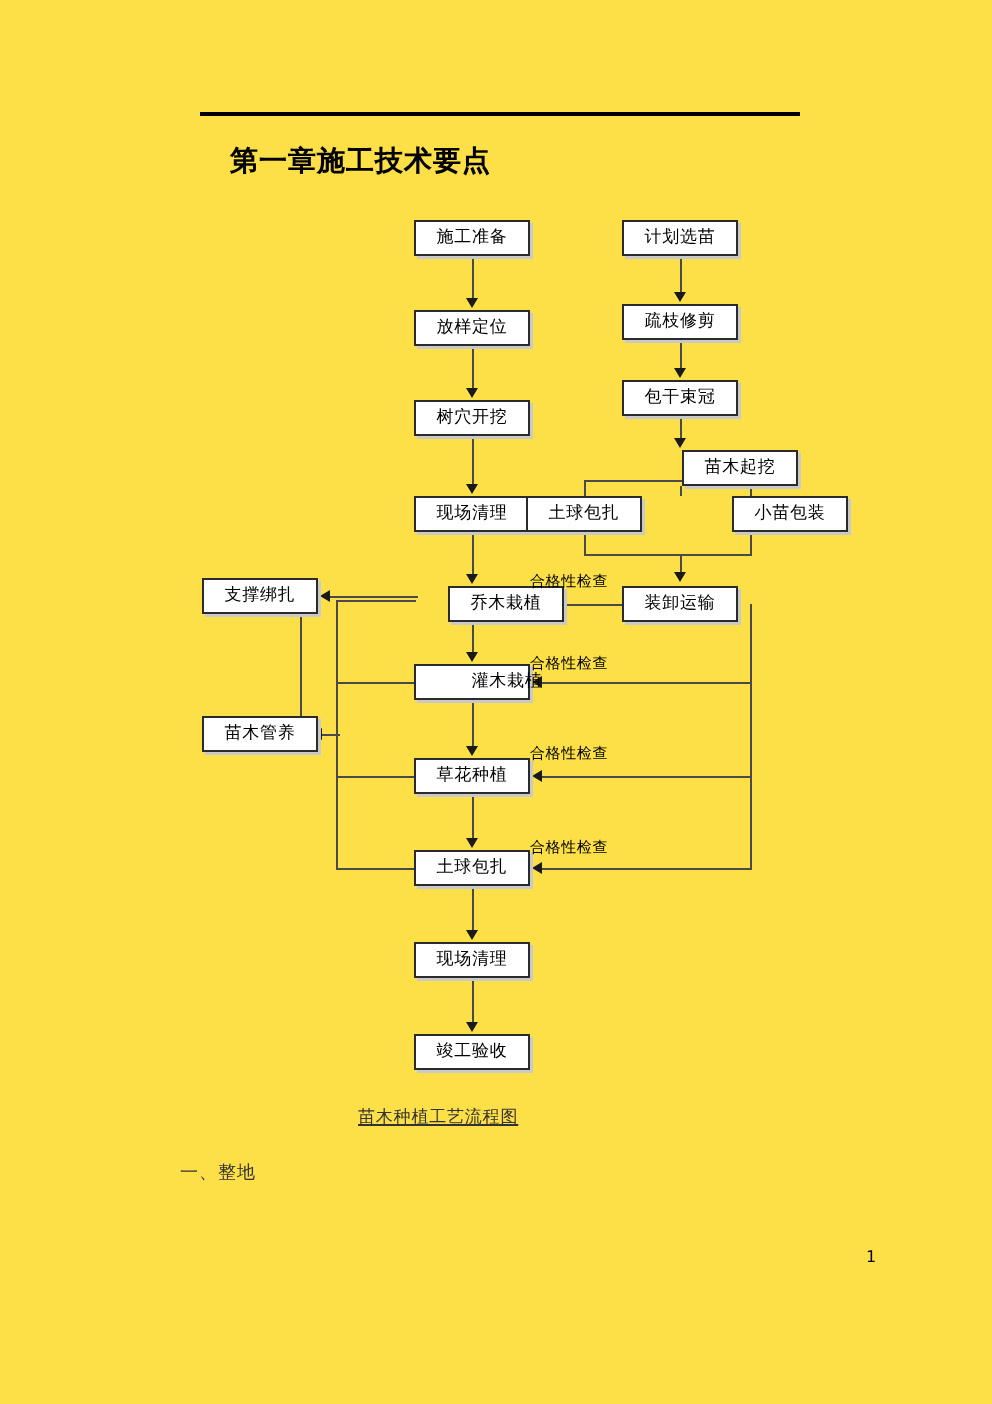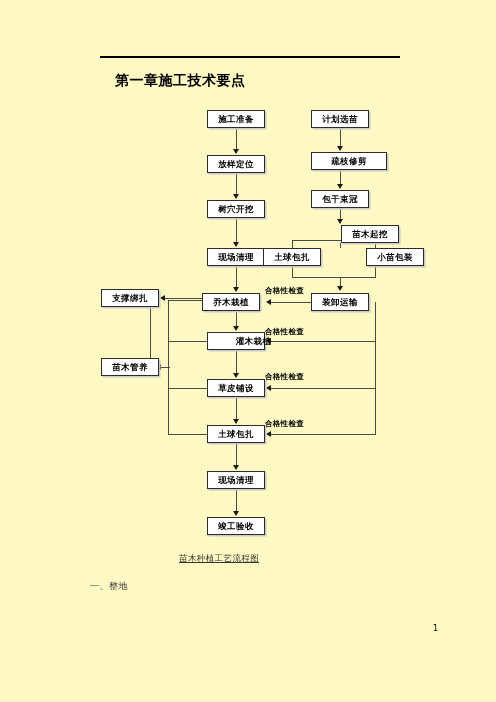--- a/index.html
+++ b/index.html
@@ -12,21 +12,21 @@
     height: 702px;
     position: relative;
     font-family: "DejaVu Sans", "Liberation Sans", sans-serif;
     overflow: hidden;
   }
   .page {
     position: absolute;
     left: 0; top: 0;
     width: 496px;
     height: 702px;
-    background: #fef9c3;
+    background: #fde047;
   }
   .hrule {
     position: absolute;
     left: 100px;
     top: 56px;
     width: 300px;
     height: 0;
     border-top: 2px solid #000;
   }
   .doc-title {
@@ -39,21 +39,20 @@
     color: #000;
     white-space: nowrap;
   }
   
   .chart {
     position: absolute;
     left: 0;
     top: 0;
     width: 496px;
     height: 702px;
-    font-weight: bold;
   }
   .node {
     position: absolute;
     box-sizing: border-box;
     border: 1px solid #2b2b2b;
     background: #ffffff;
     color: #000;
     font-size: 8.5px;
     line-height: 1;
     display: flex;
@@ -209,43 +208,43 @@
       </div>
     <div class="node" style="left:207px; top:155px; width:58px; height:18px;">
         <span>放样定位</span>
       </div>
     <div class="node" style="left:207px; top:200px; width:58px; height:18px;">
         <span>树穴开挖</span>
       </div>
     <div class="node" style="left:207px; top:248px; width:58px; height:18px;">
         <span>现场清理</span>
       </div>
-    <div class="node" style="left:202px; top:293px; width:58px; height:18px;">
+    <div class="node" style="left:224px; top:293px; width:58px; height:18px;">
         <span>乔木栽植</span>
       </div>
     <div class="node" style="left:207px; top:332px; width:58px; height:18px;padding-left:35px;">
         <span>灌木栽植</span>
       </div>
     <div class="node" style="left:207px; top:379px; width:58px; height:18px;">
-        <span>草皮铺设</span>
+        <span>草花种植</span>
       </div>
     <div class="node" style="left:207px; top:425px; width:58px; height:18px;">
         <span>土球包扎</span>
       </div>
     <div class="node" style="left:207px; top:471px; width:58px; height:18px;">
         <span>现场清理</span>
       </div>
     <div class="node" style="left:207px; top:517px; width:58px; height:18px;">
         <span>竣工验收</span>
       </div>
 
     <div class="node" style="left:311px; top:110px; width:58px; height:18px;">
         <span>计划选苗</span>
       </div>
-    <div class="node" style="left:311px; top:152px; width:76px; height:18px;">
+    <div class="node" style="left:311px; top:152px; width:58px; height:18px;">
         <span>疏枝修剪</span>
       </div>
     <div class="node" style="left:311px; top:190px; width:58px; height:18px;">
         <span>包干束冠</span>
       </div>
     <div class="node" style="left:311px; top:225px; width:58px; height:18px;margin-left:30px;">
         <span>苗木起挖</span>
       </div>
     <div class="node" style="left:263px; top:248px; width:58px; height:18px;">
         <span>土球包扎</span>

